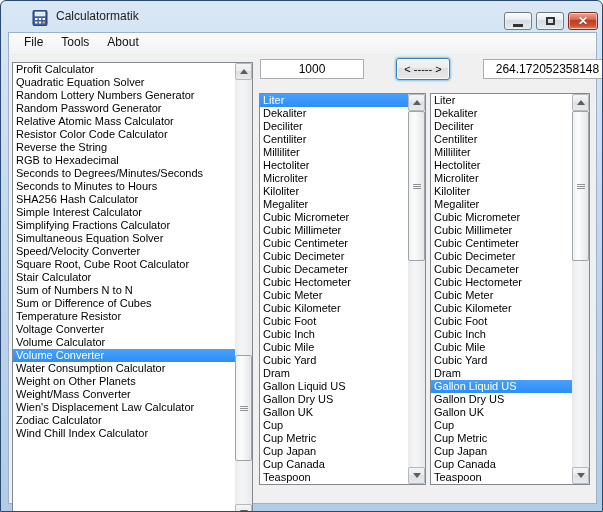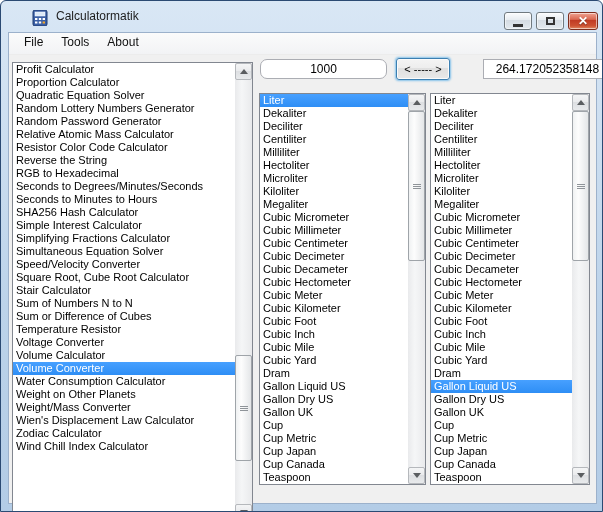--- a/index.html
+++ b/index.html
@@ -69,21 +69,21 @@
            background:linear-gradient(90deg,#eff1f2,#fdfdfd 35%,#e4e6e8);
            border:1px solid #9fa4a9; border-radius:2px;
            display:flex; align-items:center; justify-content:center; }
   .grip { width:8px; height:5px;
           background:repeating-linear-gradient(#8f9499 0 1px, transparent 1px 2px); }
   
   .textbox {
     position:absolute; height:20px; background:#fff; border:1px solid #abadb3;
     font-family:"Liberation Sans", sans-serif; font-size:12px; text-align:center; color:#000;
   }
-  #input-left  { left:251px; top:26px; width:127px;border-radius:7px; }
+  #input-left  { left:251px; top:26px; width:104px; }
   #input-right { left:451px; top:26px; width:129px;margin-left:23px; }
   #convert-btn {
     position:absolute; left:387px; top:25px; width:54px; height:22px;
     background:linear-gradient(#f4f4f4,#ededed 45%,#dfdfdf 46%,#e9e9e9);
     border:1px solid #3c7fb1; border-radius:3px;
     box-shadow:0 0 2px 1px #86c2ea, inset 0 0 0 1px #fbfbfb;
     font-size:11px; color:#000; display:flex; align-items:center; justify-content:center;
   }
 </style>
 </head>
@@ -118,21 +118,20 @@
 
     <div id="menubar">
       <span class="menu-item">File</span>
       <span class="menu-item">Tools</span>
       <span class="menu-item">About</span>
     </div>
 
     <div id="calc-list" class="listbox">
       <div class="list-items">
           <div class="li">Profit Calculator</div>
-          <div class="li">Proportion Calculator</div>
           <div class="li">Quadratic Equation Solver</div>
           <div class="li">Random Lottery Numbers Generator</div>
           <div class="li">Random Password Generator</div>
           <div class="li">Relative Atomic Mass Calculator</div>
           <div class="li">Resistor Color Code Calculator</div>
           <div class="li">Reverse the String</div>
           <div class="li">RGB to Hexadecimal</div>
           <div class="li">Seconds to Degrees/Minutes/Seconds</div>
           <div class="li">Seconds to Minutes to Hours</div>
           <div class="li">SHA256 Hash Calculator</div>

